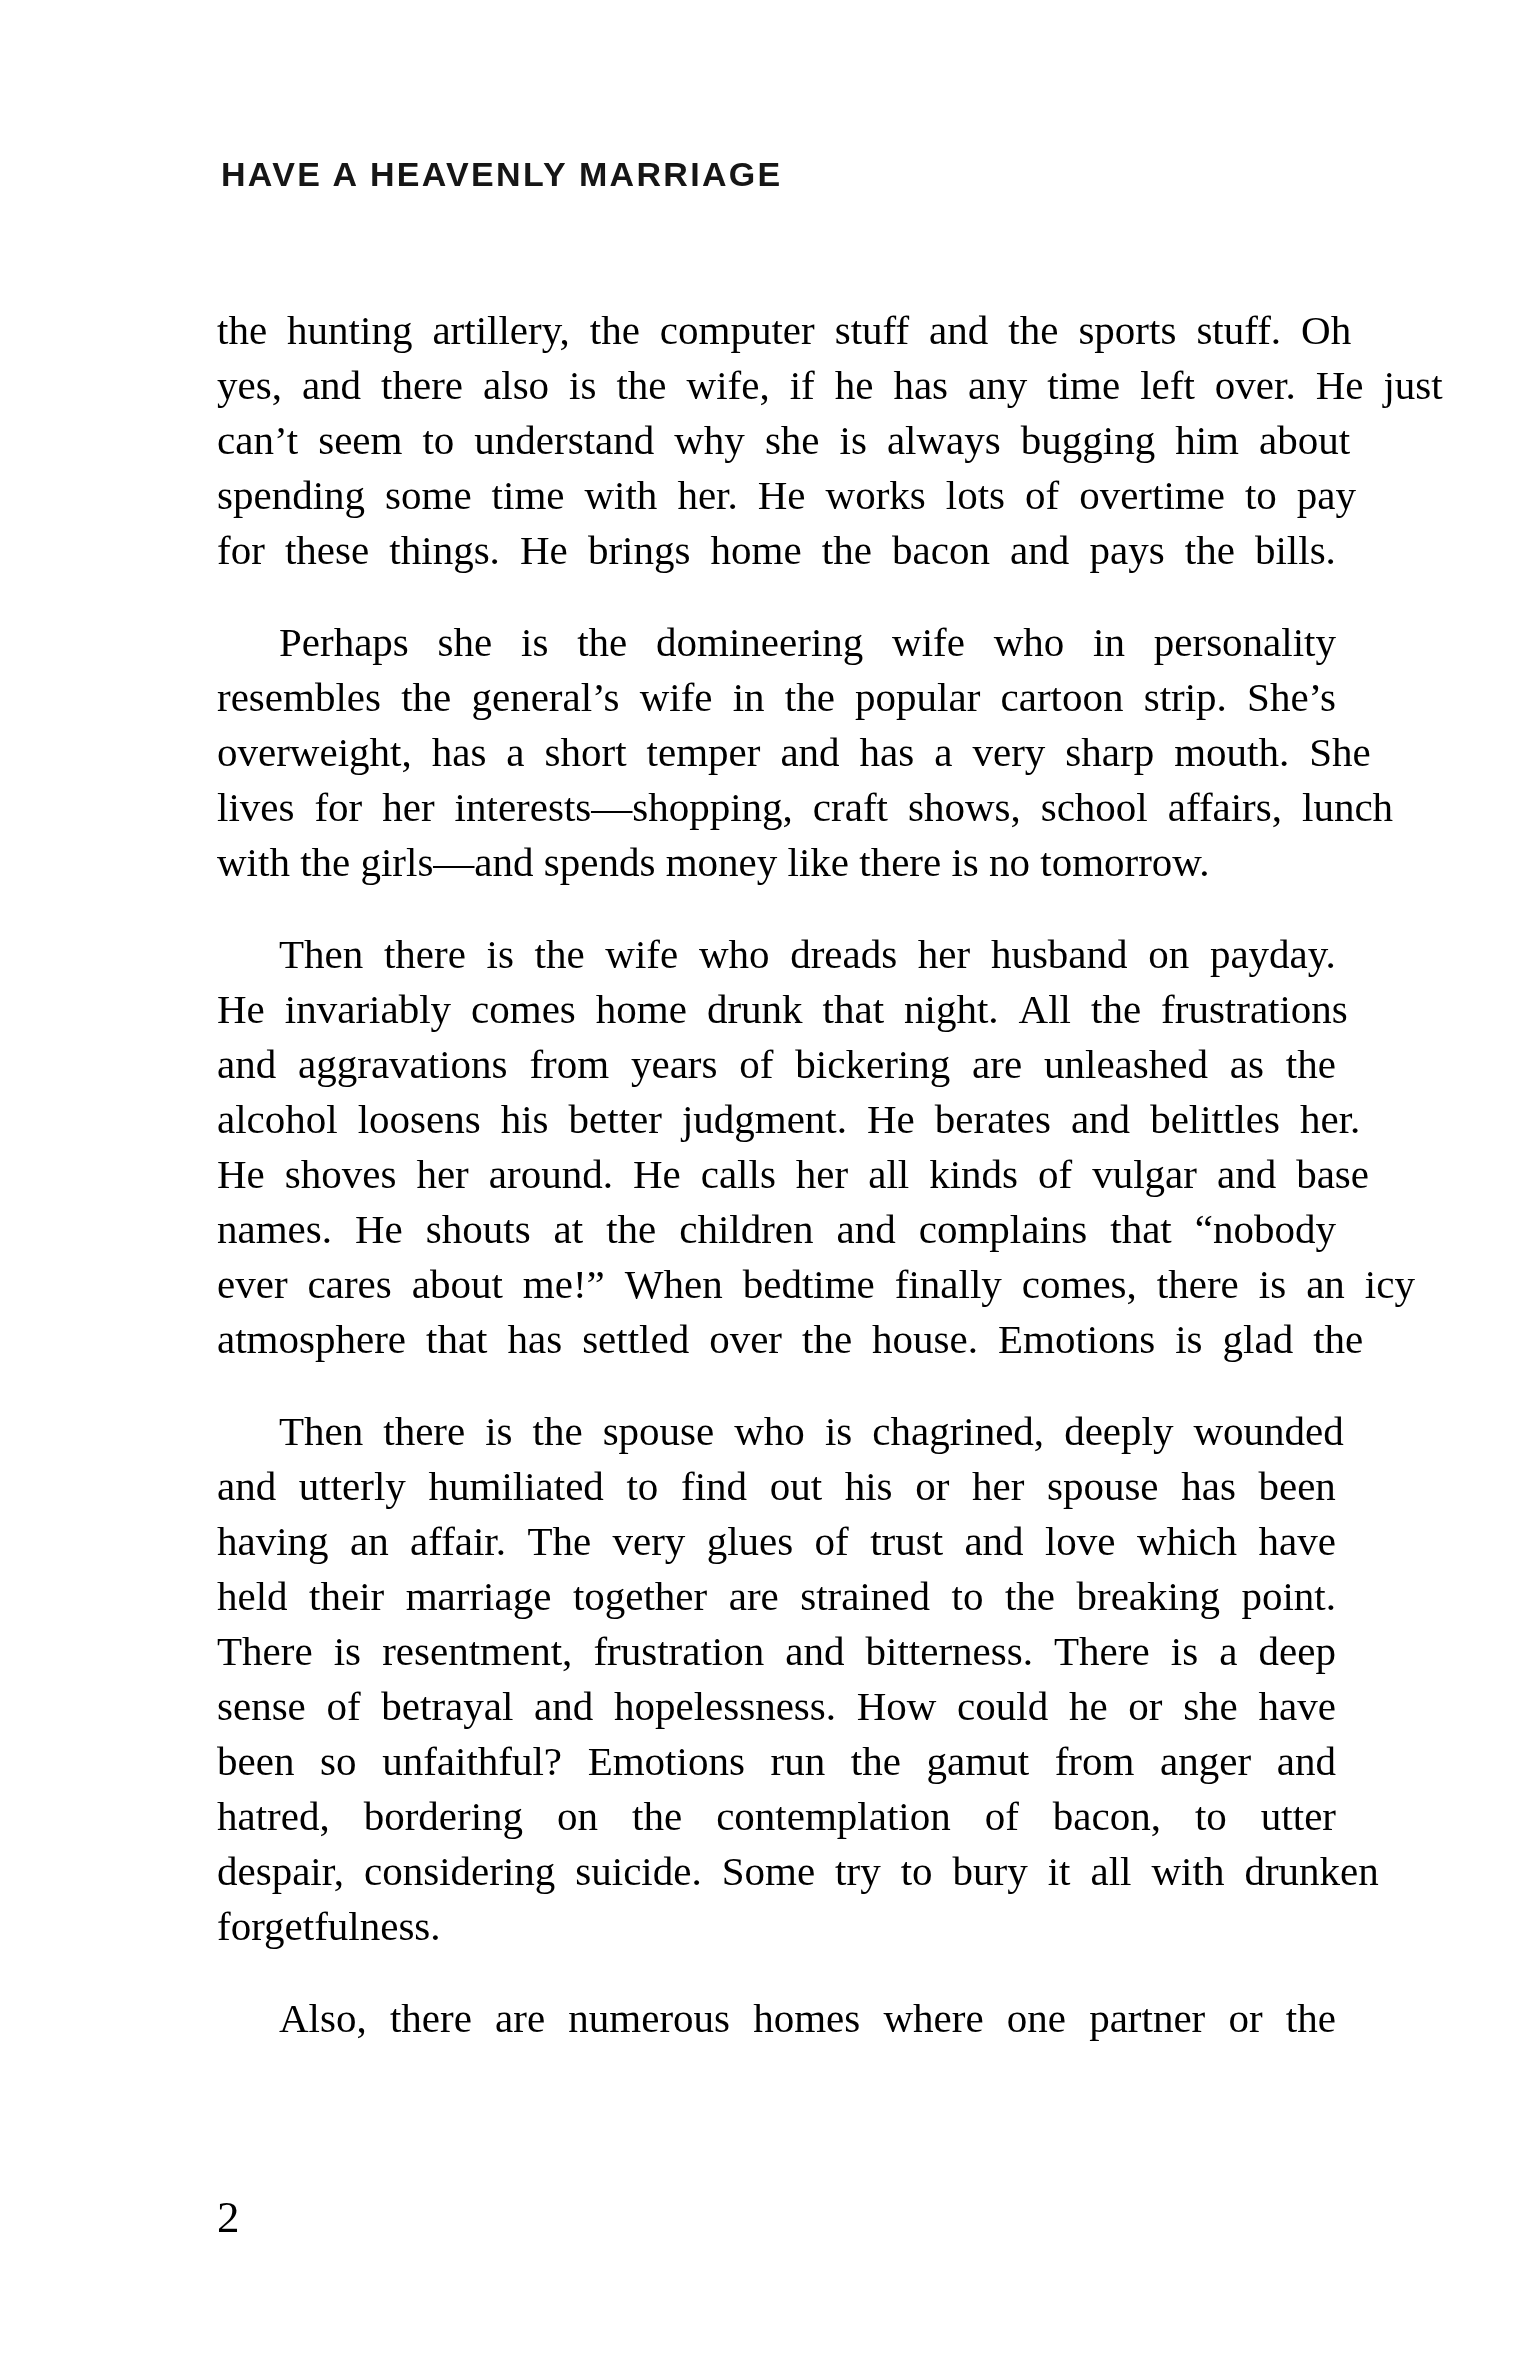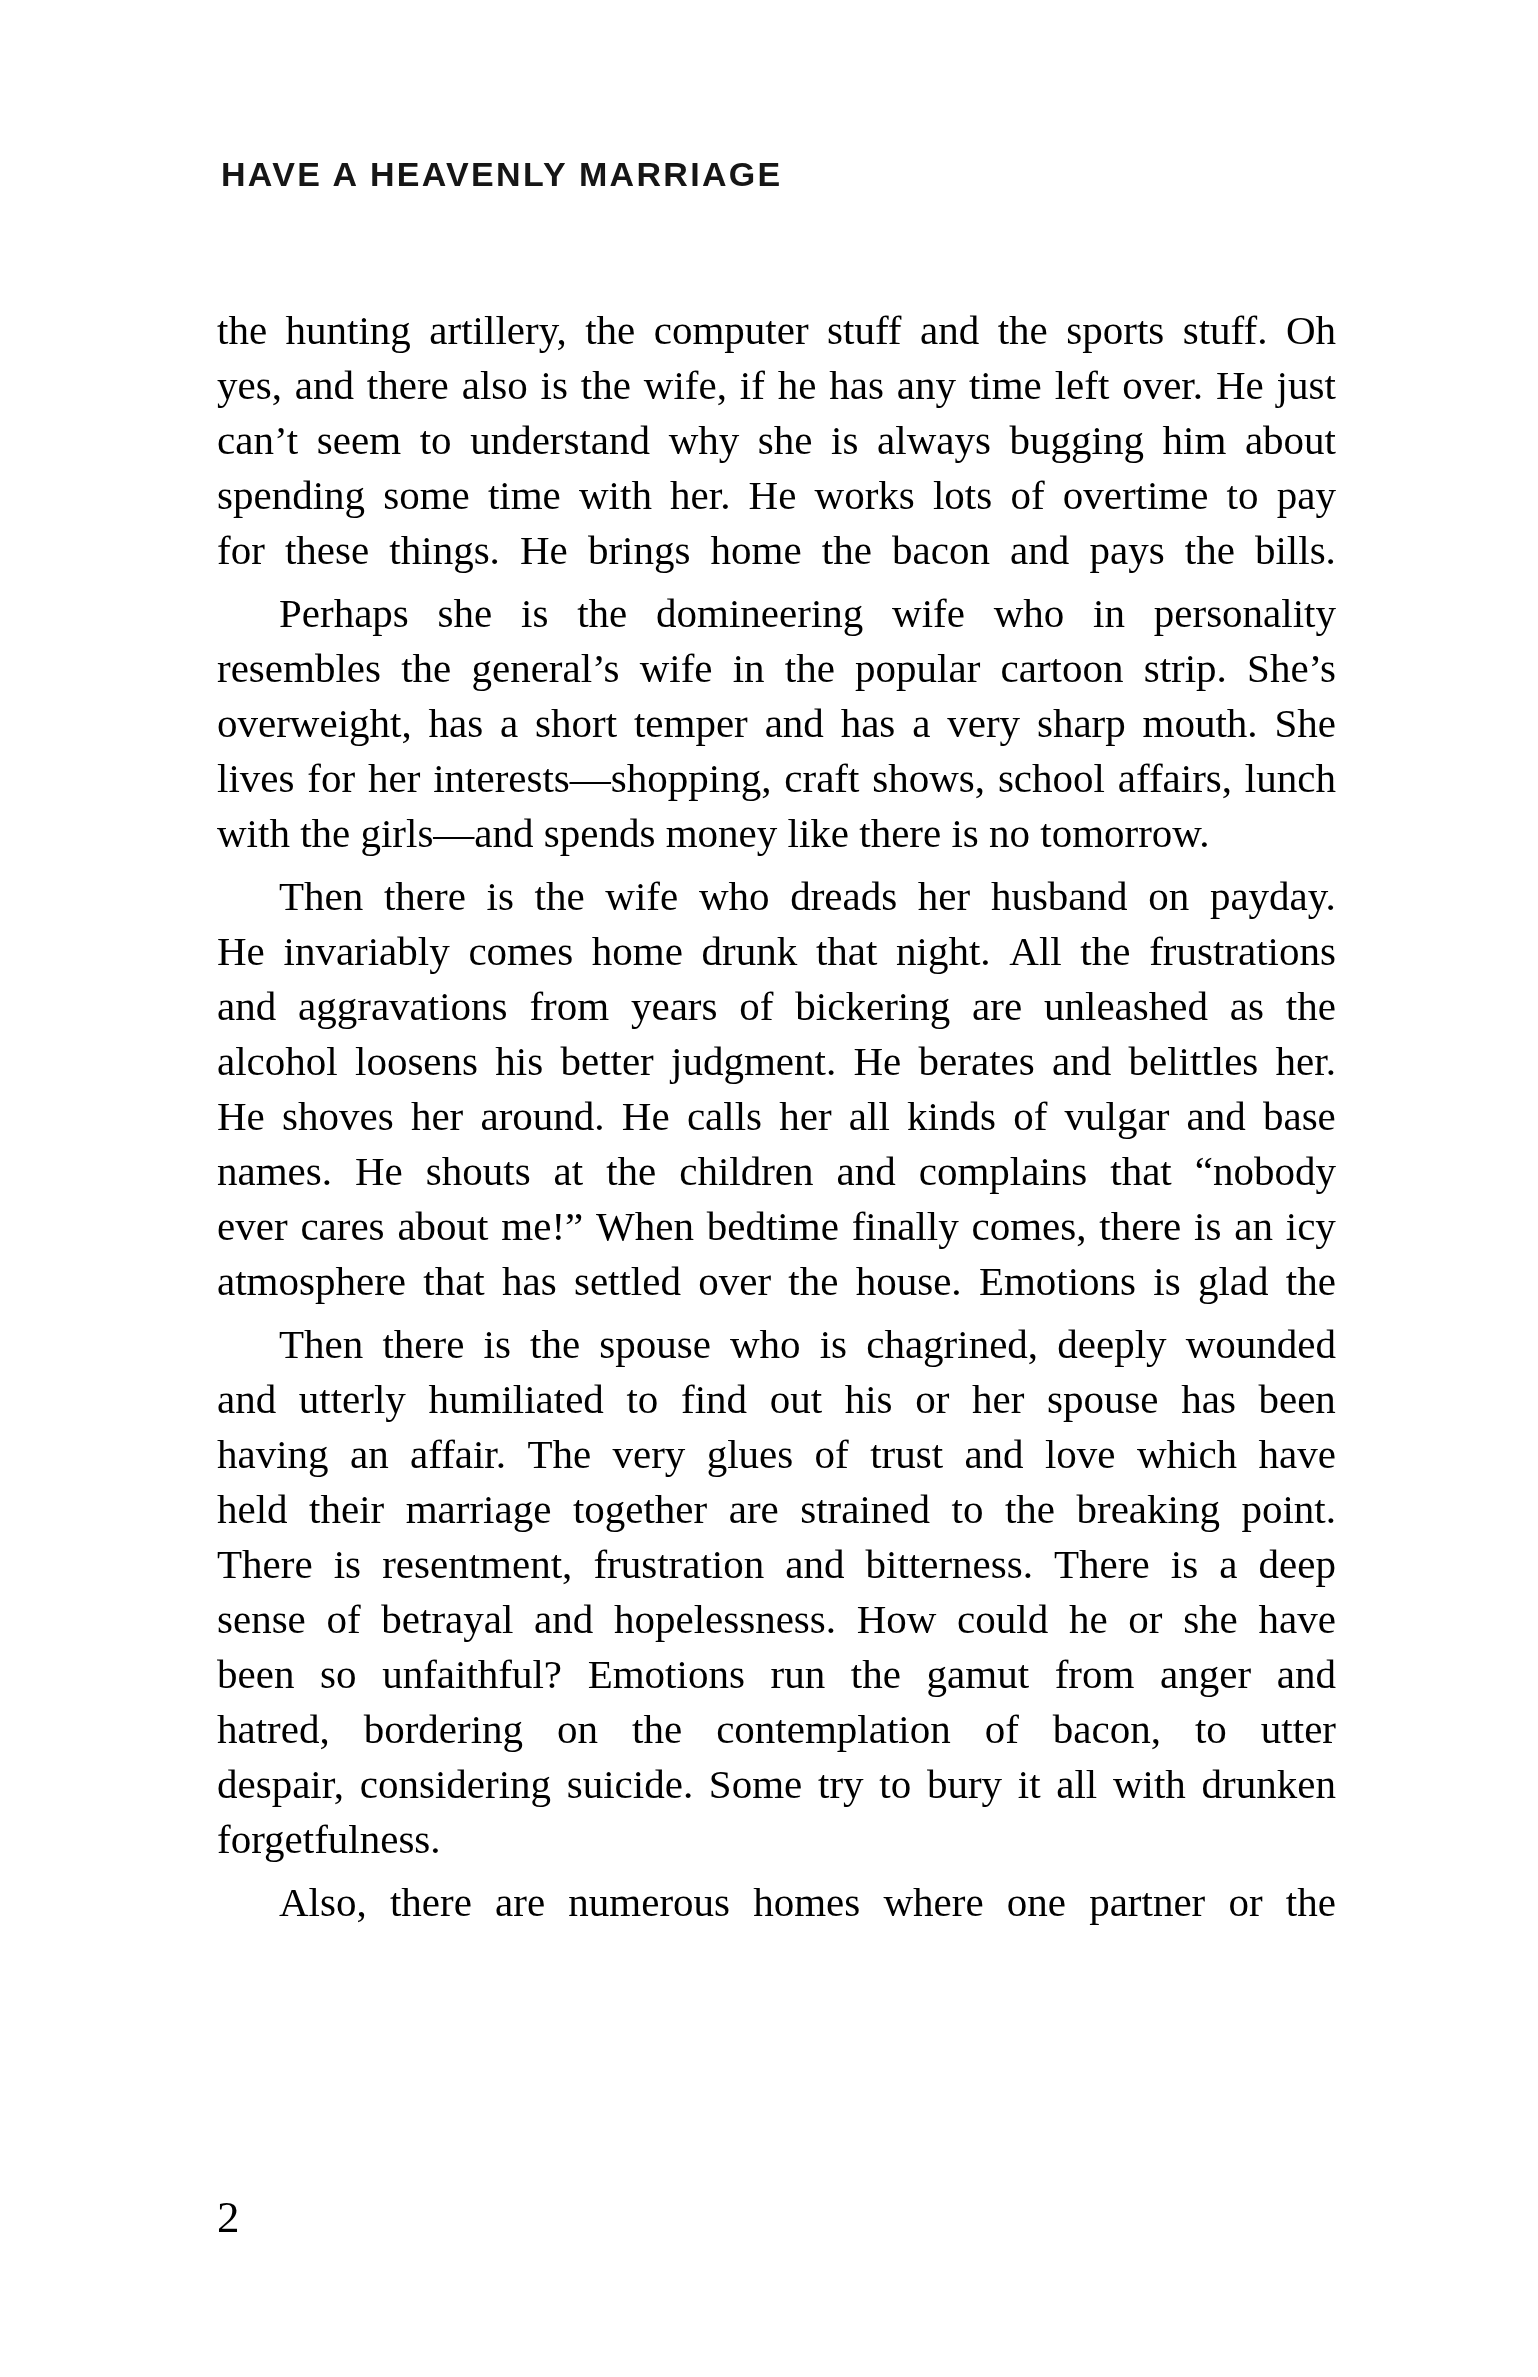--- a/index.html
+++ b/index.html
@@ -25,25 +25,26 @@
   .body-text {
     position: absolute;
     left: 217px;
     top: 303px;
     width: 1119px;
     font-family: "Liberation Serif", "DejaVu Serif", serif;
     font-size: 41px;
     color: #000000;
   }
   .para { margin: 0; }
-  .para + .para { margin-top: 8px; }
+  .para + .para { margin-top: 37px; }
   .line {
     height: 55px;
     line-height: 55px;
     white-space: nowrap;
+    gap: 20px;
   }
   .line.just {
     display: flex;
     justify-content: space-between;
     align-items: baseline;
     white-space: normal;
   }
   .line.indent { padding-left: 62px; }
   .line .w { white-space: pre; }
   .folio {

